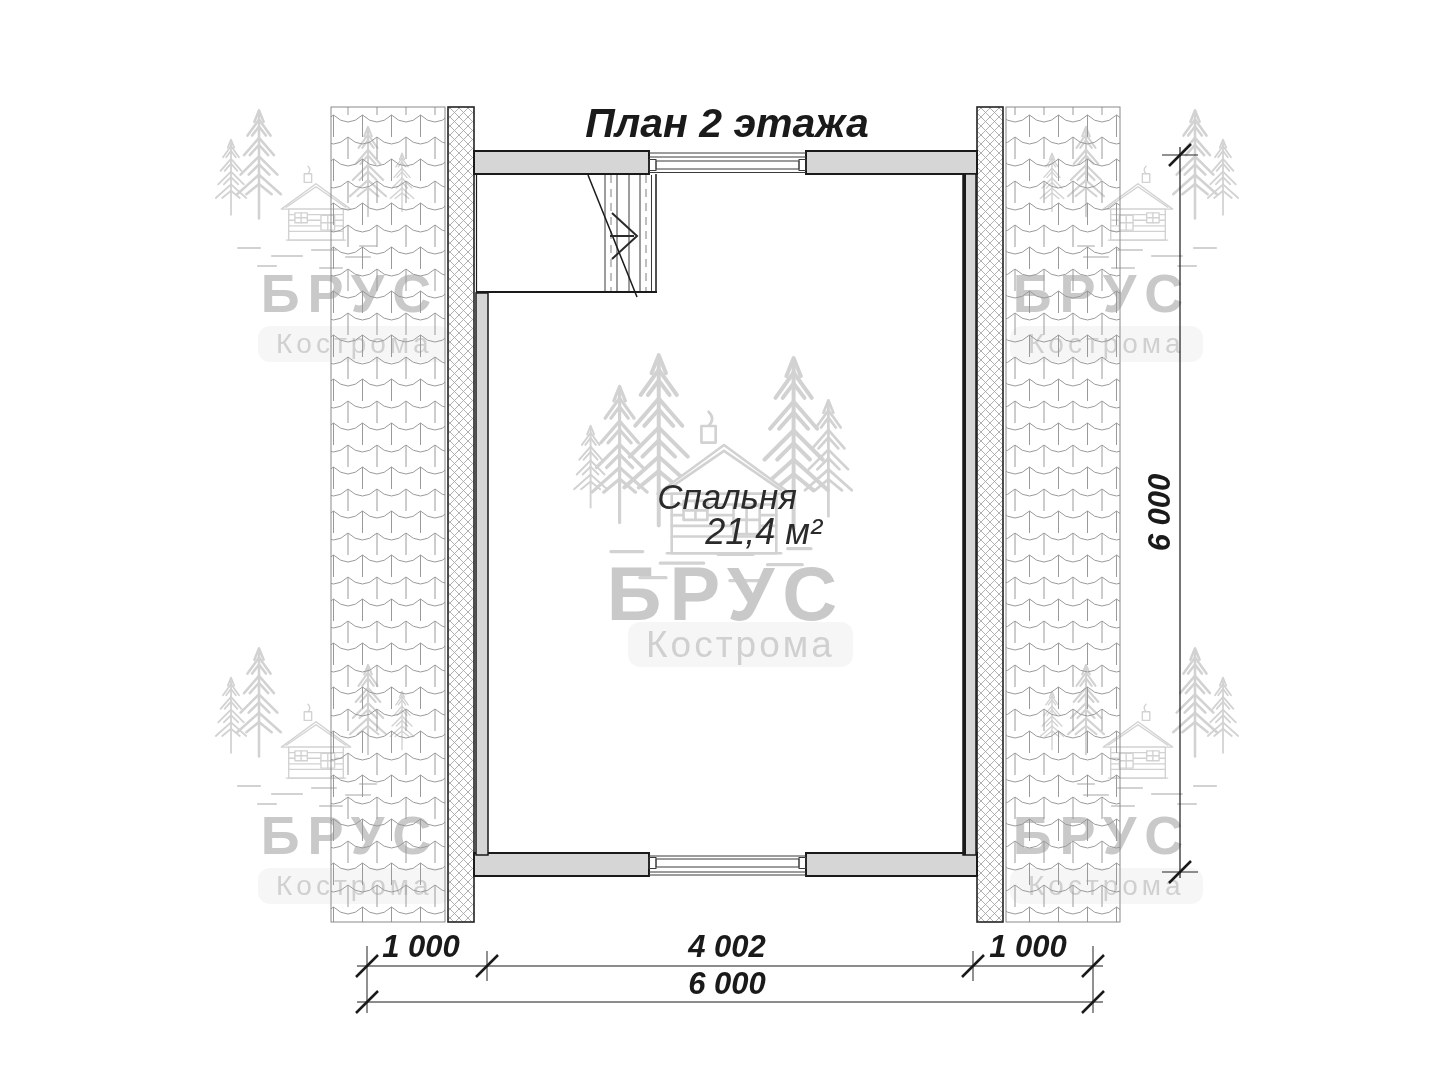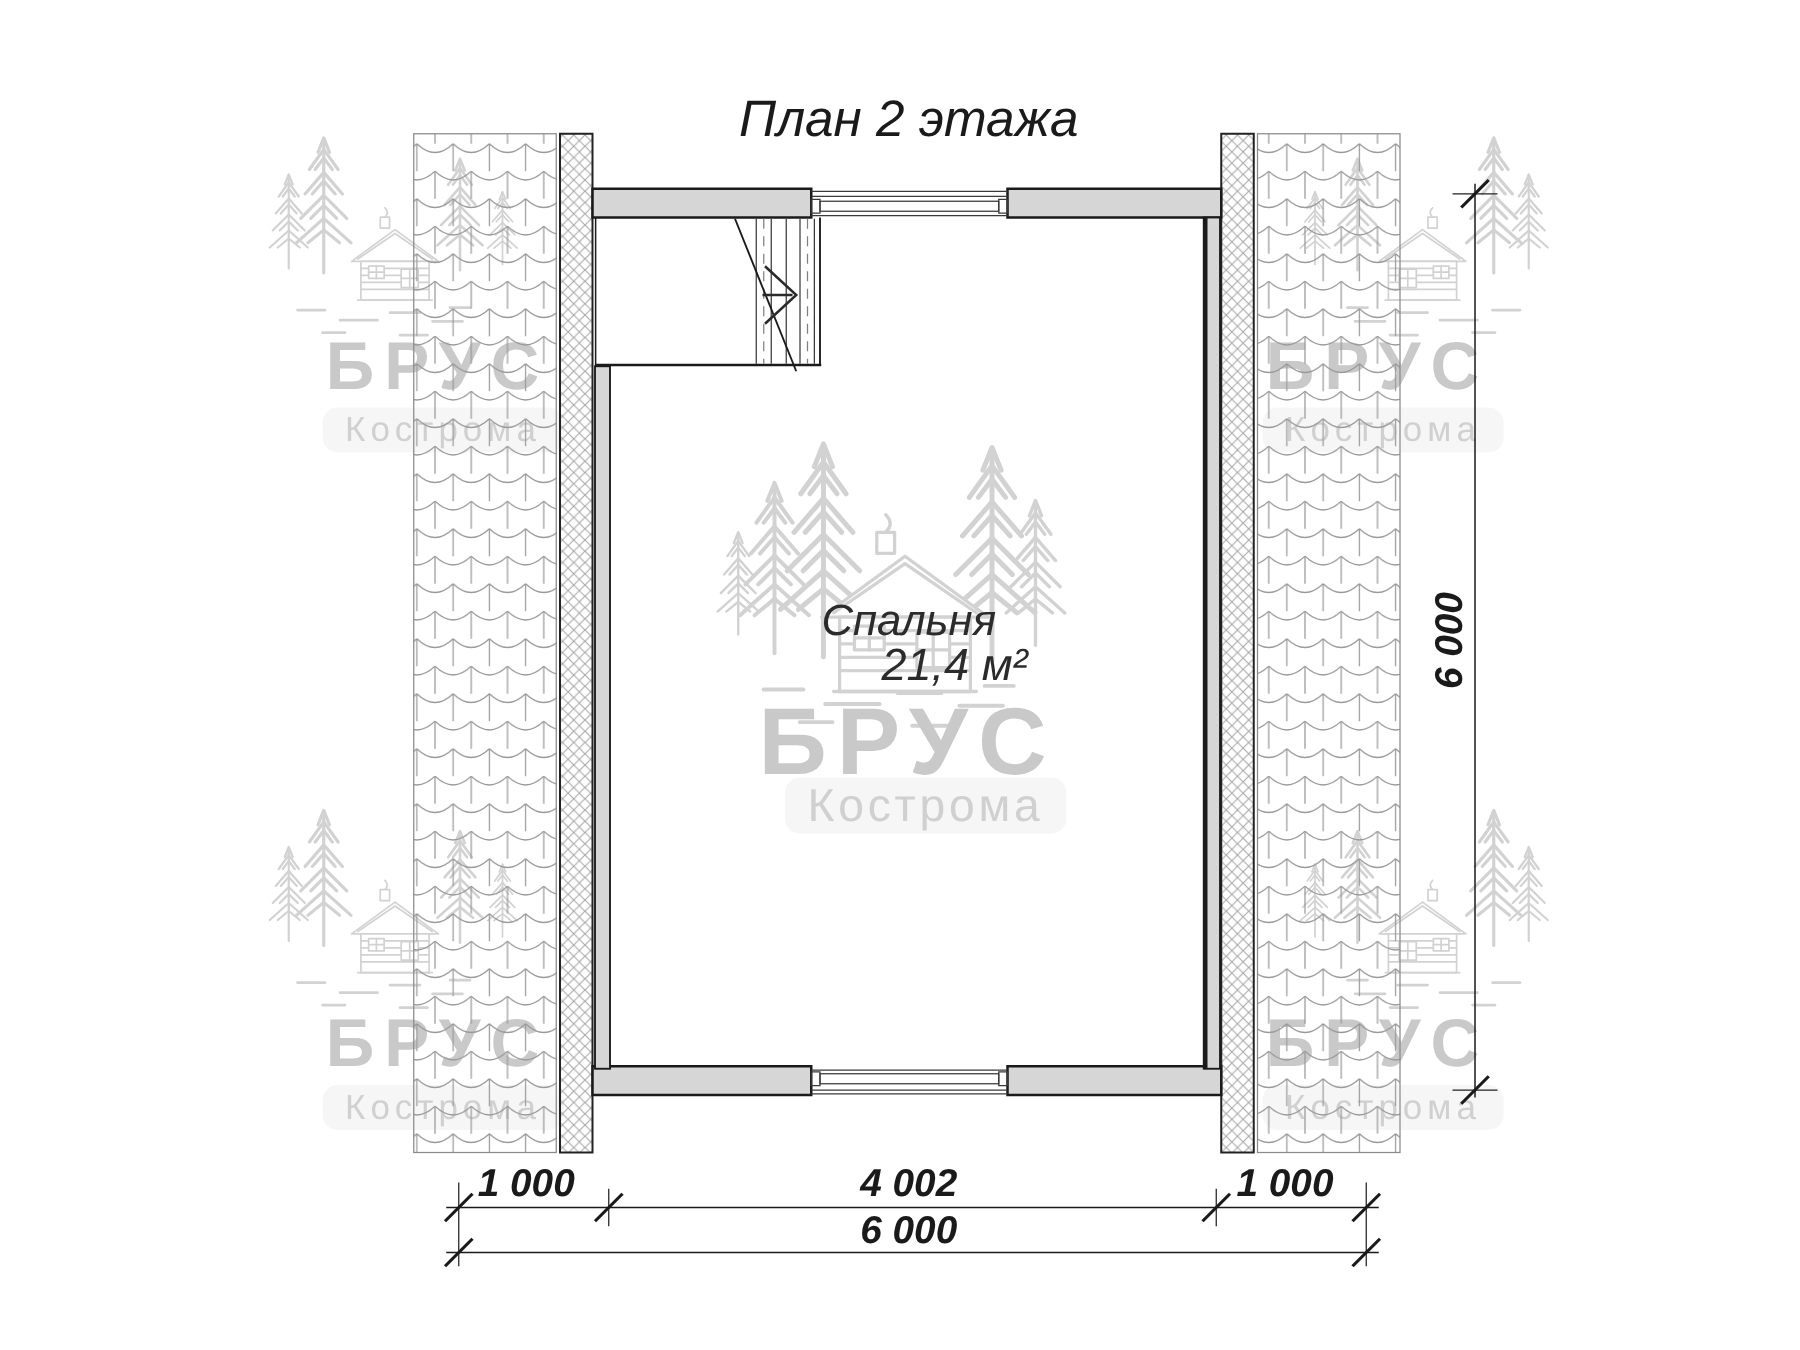--- a/index.html
+++ b/index.html
@@ -17,21 +17,21 @@
          font-family:"Liberation Sans",sans-serif;}
   .layer{position:absolute;left:0;top:0;pointer-events:none;}
   
   .ln{stroke:var(--c-line);fill:none;}
   .wall{fill:var(--c-wall);stroke:var(--c-line);stroke-width:2;}
   .thin{stroke:#3a3a3a;fill:none;}
   .wmln{stroke:var(--c-wm);stroke-width:2.2;fill:none;stroke-linecap:round;stroke-linejoin:round;}
   .wmfill{fill:#ffffff;}
   
   .t{position:absolute;font-style:italic;color:var(--c-text);text-align:center;white-space:nowrap;line-height:1;}
-  .title{font-size:41px;font-weight:400;}
+  .title{font-size:41px;font-weight:700;margin-top:28px;}
   .dim{font-size:31px;font-weight:700;}
   .room-name{font-size:35px;font-weight:400;color:#2b2b2b;}
   .room-area{font-size:36px;font-weight:400;color:#2b2b2b;}
   .vdim{transform:rotate(-90deg);transform-origin:center center;}
   .wm-brand{position:absolute;font-style:normal;font-weight:700;color:var(--c-brand);
             text-align:center;white-space:nowrap;line-height:1;}
   .wm-city{position:absolute;font-style:normal;font-weight:400;color:var(--c-city);
            text-align:center;white-space:nowrap;line-height:1;background:rgba(0,0,0,0.035);
            border-radius:12px;padding:4px 18px;}
   .wm-brand.corner{font-size:54px;letter-spacing:8px;}

